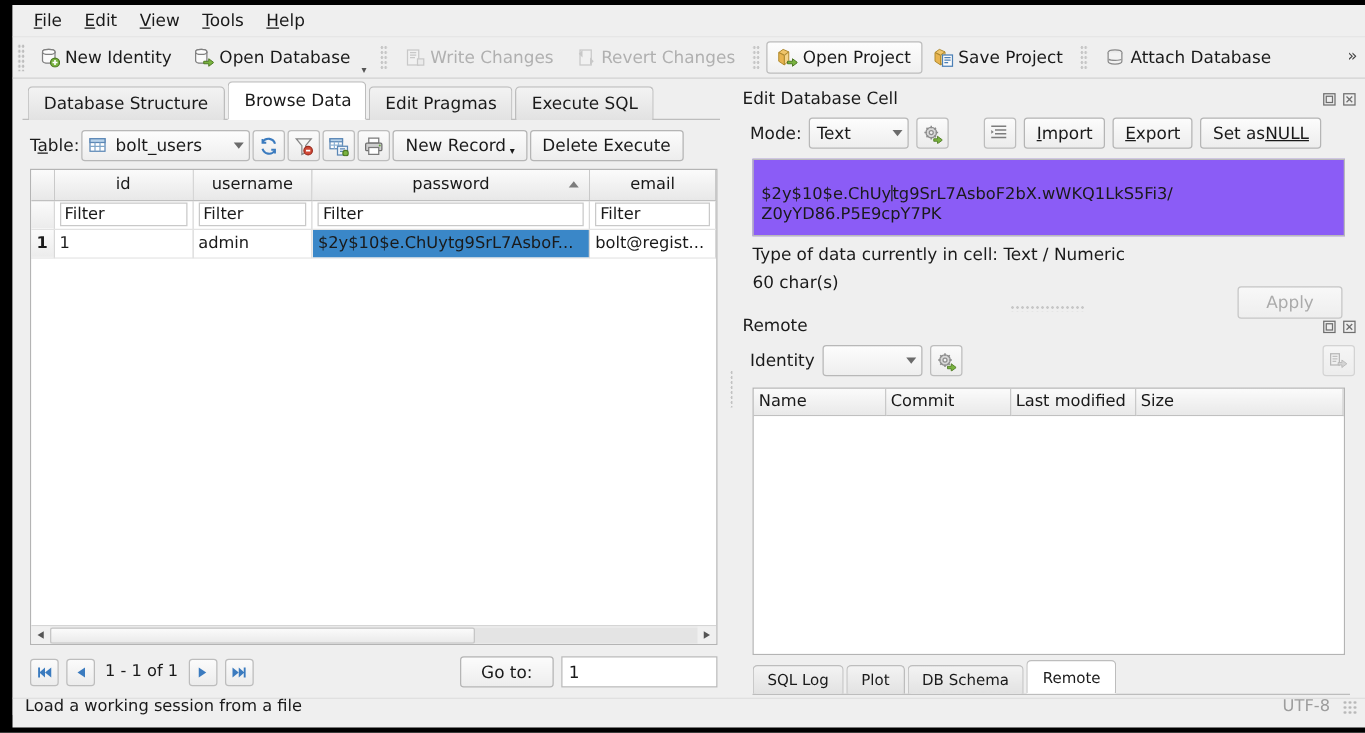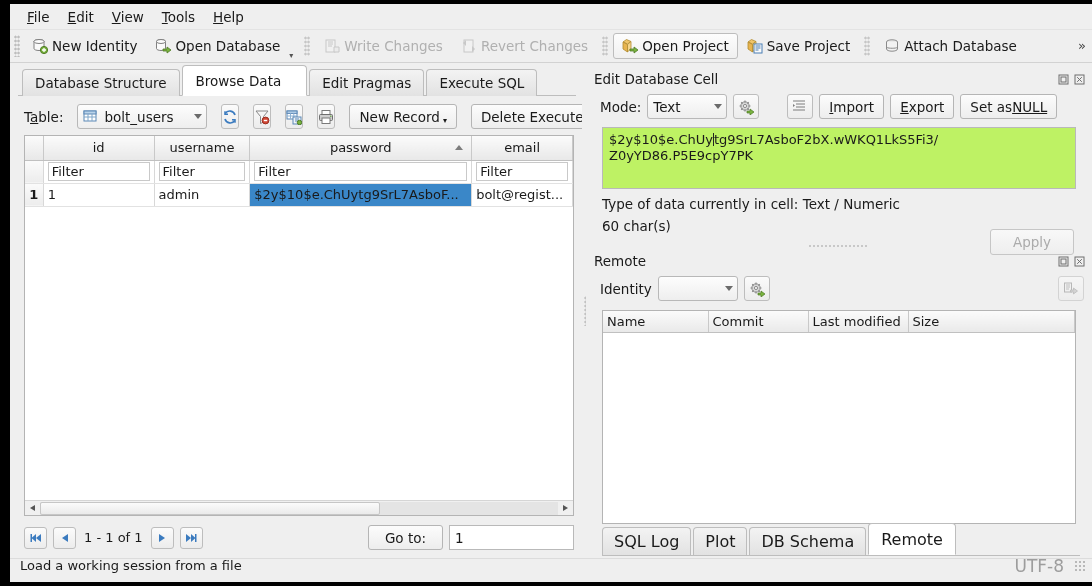--- a/index.html
+++ b/index.html
@@ -136,30 +136,30 @@
     background: linear-gradient(#f3f3f3, #e2e2e2);
     margin-right: 2px;
     cursor: default;
     position: relative;
     top: 1px;
     color: #1a1a1a;
   }
   .tab.active {
     background: #fff;
     font-weight: normal;
-    padding: 7px 25px 6px 13px;
+    padding: 7px 11px 6px 13px;
     top: 1px;
     z-index: 2;
     border-bottom: 1px solid #fff;
   }
 
   
   .ctrlrow {
     display: flex; align-items: center;
-    gap: 14px;
+    gap: 2px;
     padding: 8px 2px 6px 6px;
   }
   .lbl { font-size: 13.5px; color: #1a1a1a; }
   .combo {
     display: flex; align-items: center;
     height: 25px;
     min-width: 130px;
     border: 1px solid #b8b8b8;
     border-radius: 3px;
     background: linear-gradient(#fdfdfd, #eeeeee);
@@ -334,23 +334,23 @@
   }
   .panel-row {
     display: flex; align-items: center;
     gap: 6px;
     padding: 5px 2px 6px 10px;
   }
   .cellbox {
     margin: 2px 10px 0 12px;
     height: 62px;
     border: 1px solid #b9b9b9;
-    background: #bef264;
+    background: #8b5cf6;
     font-size: 13px;
-    padding: 4px 6px;
+    padding: 20px 6px;
     line-height: 16px;
     white-space: pre-wrap;
     word-break: break-all;
     position: relative;
     color: #1a1a1a;
   }
   .caret {
     display: inline-block;
     width: 1px; height: 13px;
     background: #222;
@@ -402,21 +402,21 @@
 
   
   .btabs {
     display: flex; align-items: flex-end;
     height: 27px;
     margin: 5px 6px 0 12px;
     border-bottom: 1px solid #bdbdbd;
   }
   .btab {
     padding: 4px 11px;
-    font-size: 16px;
+    font-size: 12px;
     border: 1px solid #bdbdbd;
     border-bottom: none;
     border-radius: 4px 4px 0 0;
     background: linear-gradient(#f3f3f3,#e2e2e2);
     margin-right: 2px;
     cursor: default;
     color: #1a1a1a;
     margin-top: 22px;
   }
   .btab.active {
@@ -430,21 +430,21 @@
   .statusbar {
     height: 14px;
     background: #efefef;
     border-top: 1px solid #dcdcdc;
     display: flex; align-items: center;
     padding: 0 6px 0 10px;
     font-size: 13px;
     color: #1a1a1a;
   }
   .statusbar .sp { flex: 1; }
-  .enc { color: #9d9d9d; font-size: 17px; padding-right: 10px; }
+  .enc { color: #9d9d9d; font-size: 13px; padding-right: 10px; }
   .resizegrip {
     width: 12px; height: 12px;
     background-image: radial-gradient(#b8b8b8 1px, transparent 1.2px);
     background-size: 4px 4px;
   }
 </style>
 </head>
 <body>
 
 <div id="app">

